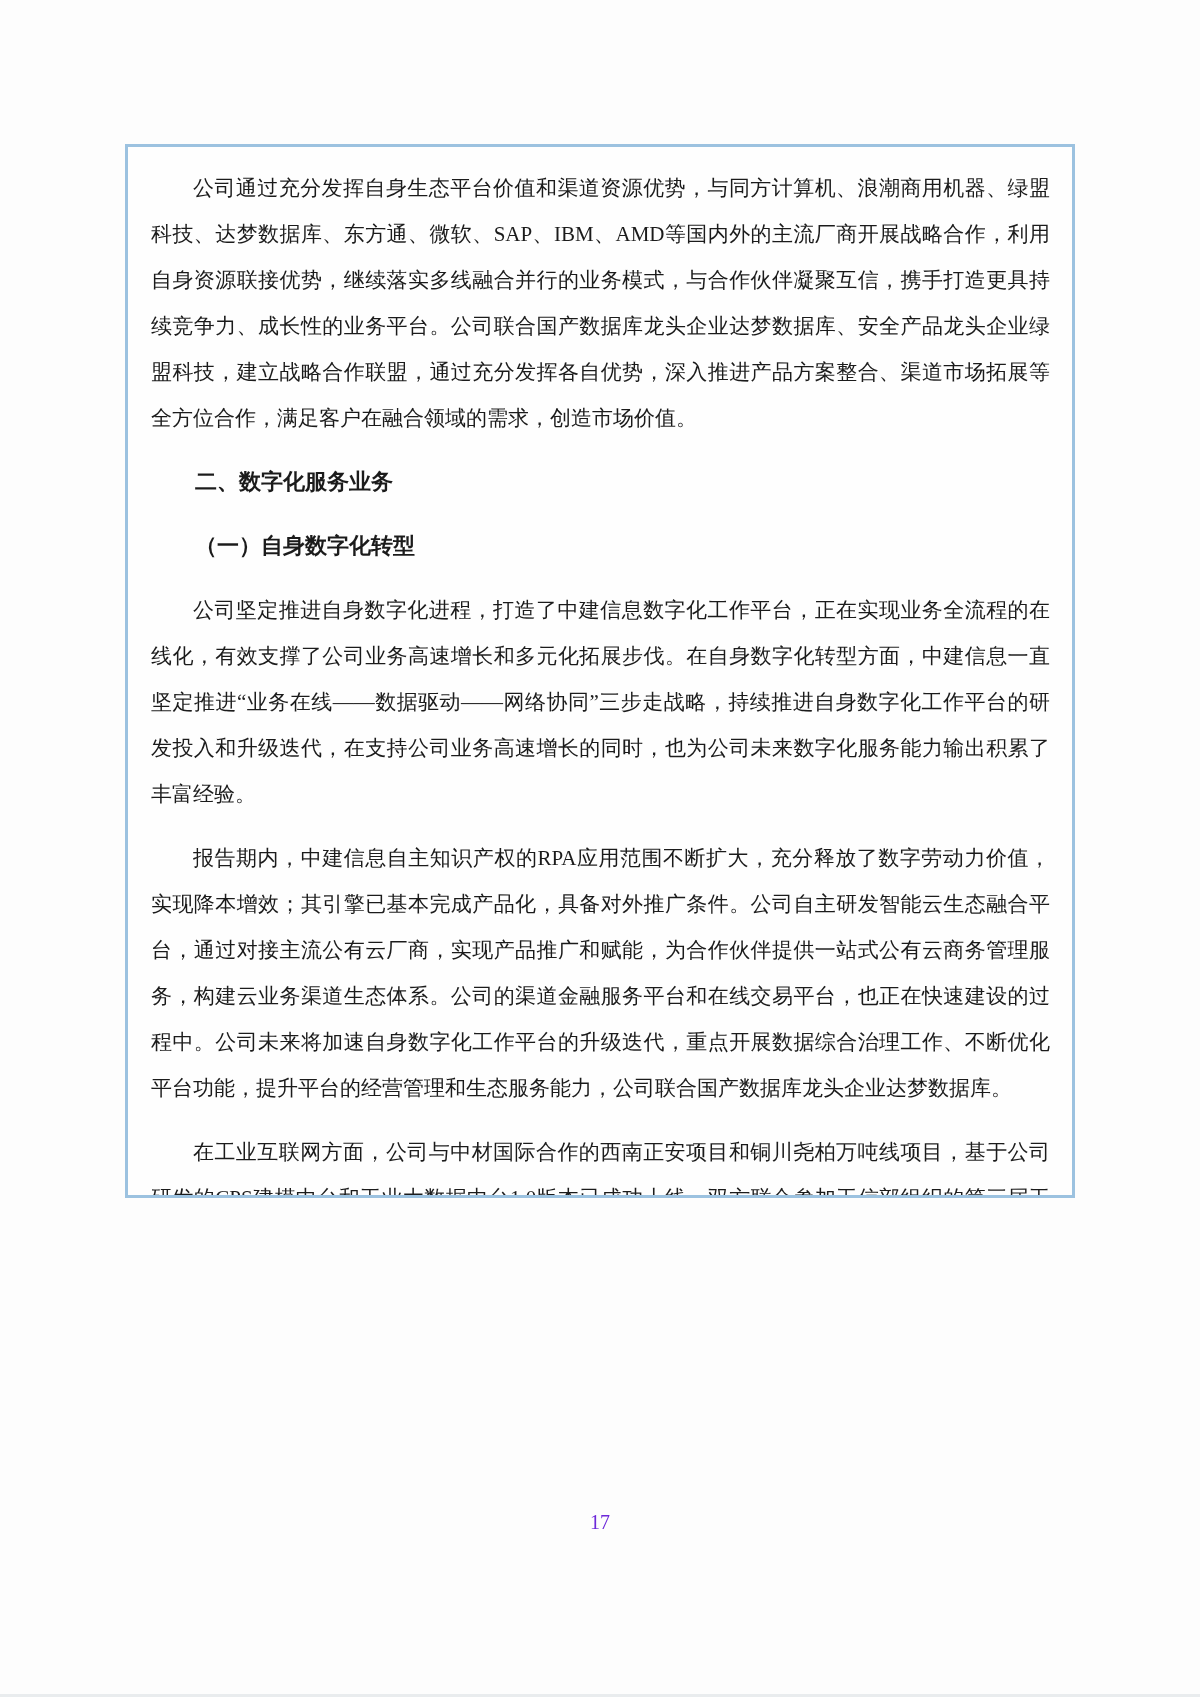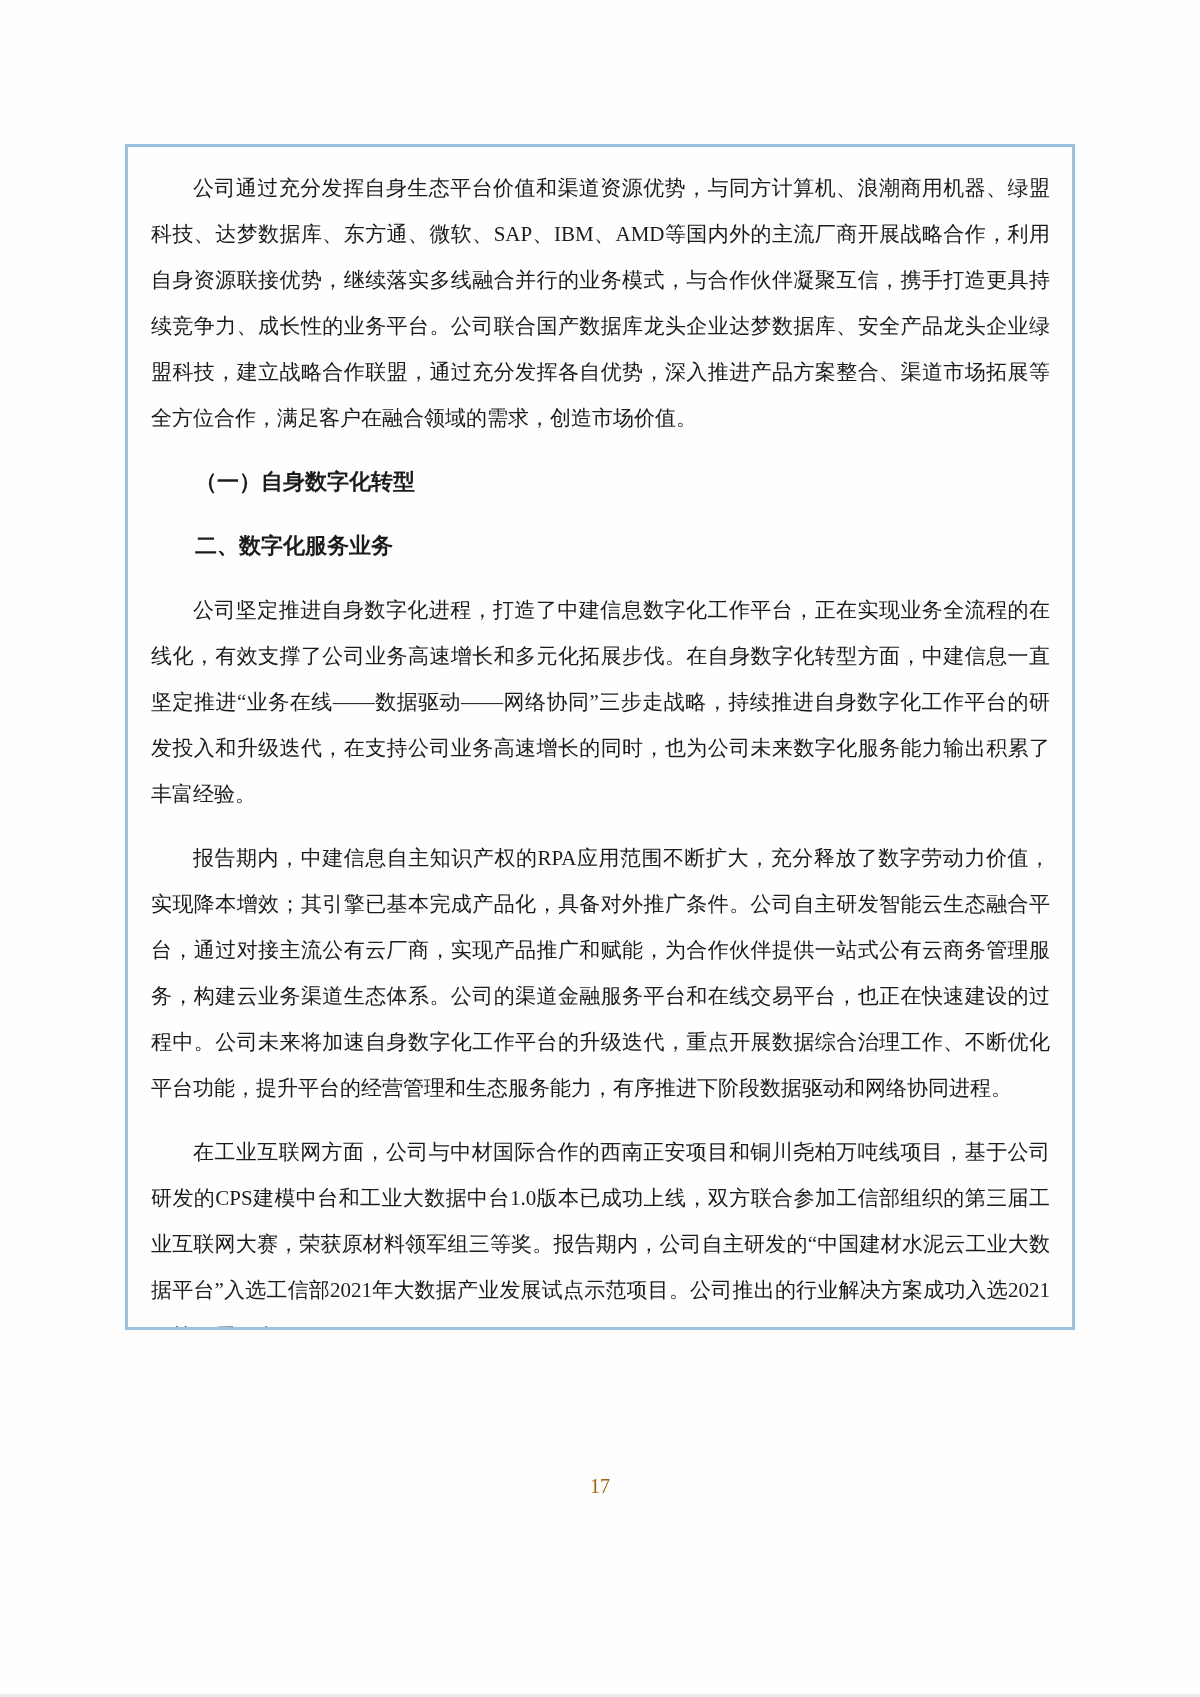--- a/index.html
+++ b/index.html
@@ -14,21 +14,21 @@
     background: #fdfdfd;
     font-family: "Liberation Serif", "DejaVu Serif", serif;
     color: #1b1b1b;
     overflow: hidden;
   }
   .content-frame {
     position: absolute;
     left: 125px;
     top: 144px;
     width: 950px;
-    height: 1186px;
+    height: 1054px;
     box-sizing: border-box;
     border: 3px solid #9cc2e0;
     background: #fefefe;
     padding: 18px 22px 0 23px;
     overflow: hidden;
   }
   .para {
     margin: 0 0 18px 0;
     font-size: 21px;
     line-height: 46px;
@@ -38,53 +38,53 @@
   }
   .heading {
     margin: 0 0 18px 0;
     font-size: 22px;
     line-height: 46px;
     font-weight: bold;
     padding-left: 2em;
   }
   .page-number {
     position: absolute;
-    top: 1472px;
+    top: 1508px;
     left: 125px;
     width: 950px;
     text-align: center;
     font-size: 20px;
     line-height: 28px;
-    color: #a16207;
+    color: #6d28d9;
   }
   .bottom-edge {
     position: absolute;
     left: 0;
     bottom: 0;
     width: 100%;
     height: 3px;
     background: #e9ecee;
   }
 </style>
 </head>
 <body>
 
 <div class="page">
 
   <div class="content-frame">
 
     <p class="para">公司通过充分发挥自身生态平台价值和渠道资源优势，与同方计算机、浪潮商用机器、绿盟科技、达梦数据库、东方通、微软、SAP、IBM、AMD等国内外的主流厂商开展战略合作，利用自身资源联接优势，继续落实多线融合并行的业务模式，与合作伙伴凝聚互信，携手打造更具持续竞争力、成长性的业务平台。公司联合国产数据库龙头企业达梦数据库、安全产品龙头企业绿盟科技，建立战略合作联盟，通过充分发挥各自优势，深入推进产品方案整合、渠道市场拓展等全方位合作，满足客户在融合领域的需求，创造市场价值。</p>
 
+    <div class="heading">二、数字化服务业务</div>
+
     <div class="heading">（一）自身数字化转型</div>
-
-    <div class="heading">二、数字化服务业务</div>
 
     <p class="para">公司坚定推进自身数字化进程，打造了中建信息数字化工作平台，正在实现业务全流程的在线化，有效支撑了公司业务高速增长和多元化拓展步伐。在自身数字化转型方面，中建信息一直坚定推进“业务在线——数据驱动——网络协同”三步走战略，持续推进自身数字化工作平台的研发投入和升级迭代，在支持公司业务高速增长的同时，也为公司未来数字化服务能力输出积累了丰富经验。</p>
 
-    <p class="para">报告期内，中建信息自主知识产权的RPA应用范围不断扩大，充分释放了数字劳动力价值，实现降本增效；其引擎已基本完成产品化，具备对外推广条件。公司自主研发智能云生态融合平台，通过对接主流公有云厂商，实现产品推广和赋能，为合作伙伴提供一站式公有云商务管理服务，构建云业务渠道生态体系。公司的渠道金融服务平台和在线交易平台，也正在快速建设的过程中。公司未来将加速自身数字化工作平台的升级迭代，重点开展数据综合治理工作、不断优化平台功能，提升平台的经营管理和生态服务能力，有序推进下阶段数据驱动和网络协同进程。</p>
+    <p class="para">报告期内，中建信息自主知识产权的RPA应用范围不断扩大，充分释放了数字劳动力价值，实现降本增效；其引擎已基本完成产品化，具备对外推广条件。公司自主研发智能云生态融合平台，通过对接主流公有云厂商，实现产品推广和赋能，为合作伙伴提供一站式公有云商务管理服务，构建云业务渠道生态体系。公司的渠道金融服务平台和在线交易平台，也正在快速建设的过程中。公司未来将加速自身数字化工作平台的升级迭代，重点开展数据综合治理工作、不断优化平台功能，提升平台的经营管理和生态服务能力，公司联合国产数据库龙头企业达梦数据库。</p>
 
 
 
     <p class="para">在工业互联网方面，公司与中材国际合作的西南正安项目和铜川尧柏万吨线项目，基于公司研发的CPS建模中台和工业大数据中台1.0版本已成功上线，双方联合参加工信部组织的第三届工业互联网大赛，荣获原材料领军组三等奖。报告期内，公司自主研发的“中国建材水泥云工业大数据平台”入选工信部2021年大数据产业发展试点示范项目。公司推出的行业解决方案成功入选2021（第三届）全</p>
 
   </div>
 
   <div class="page-number">17</div>
 
   <div class="bottom-edge"></div>

